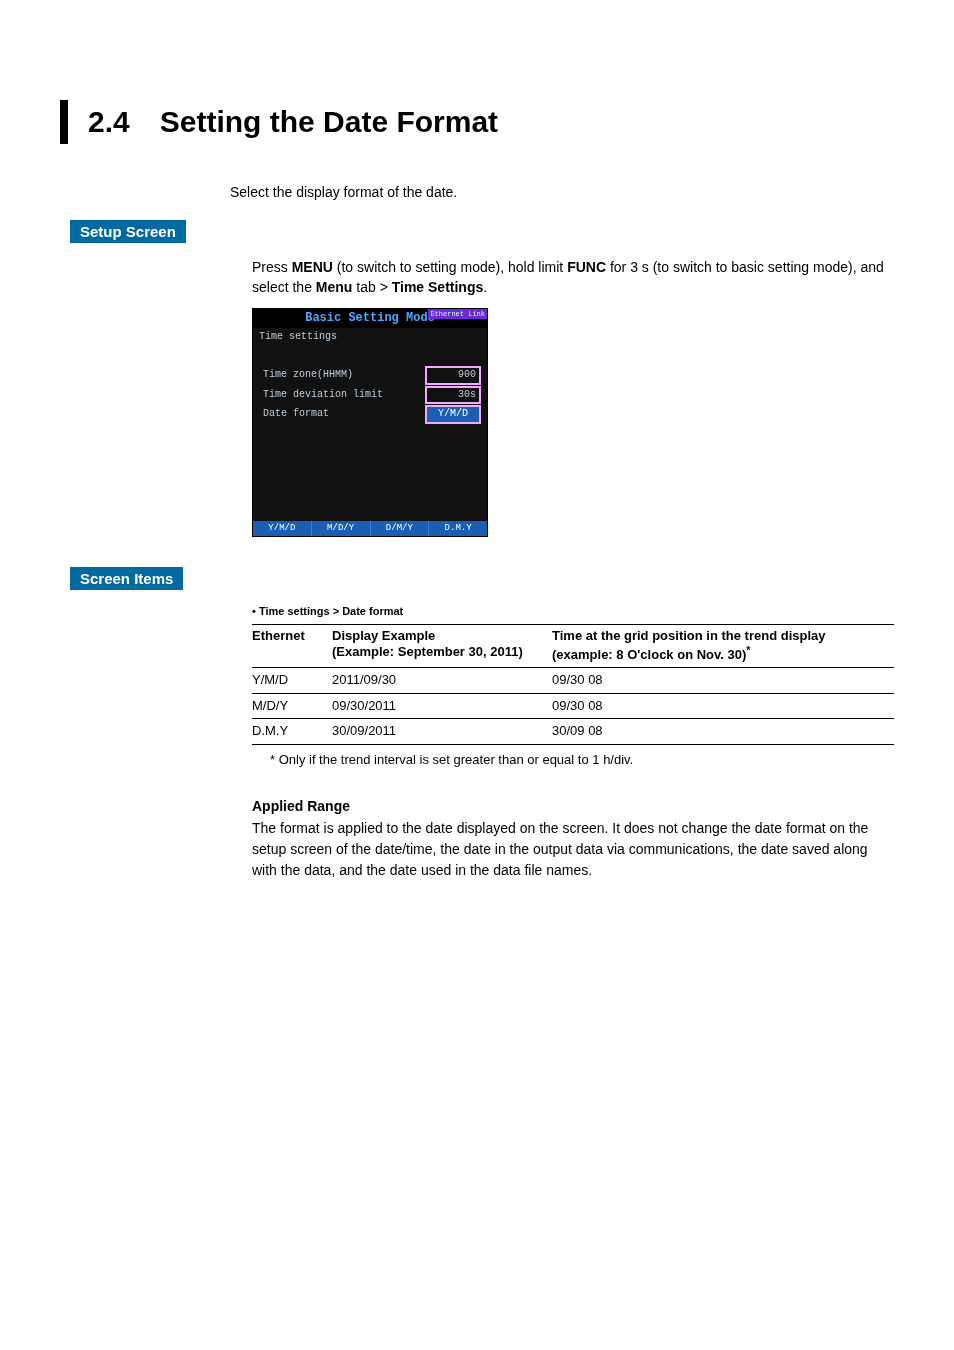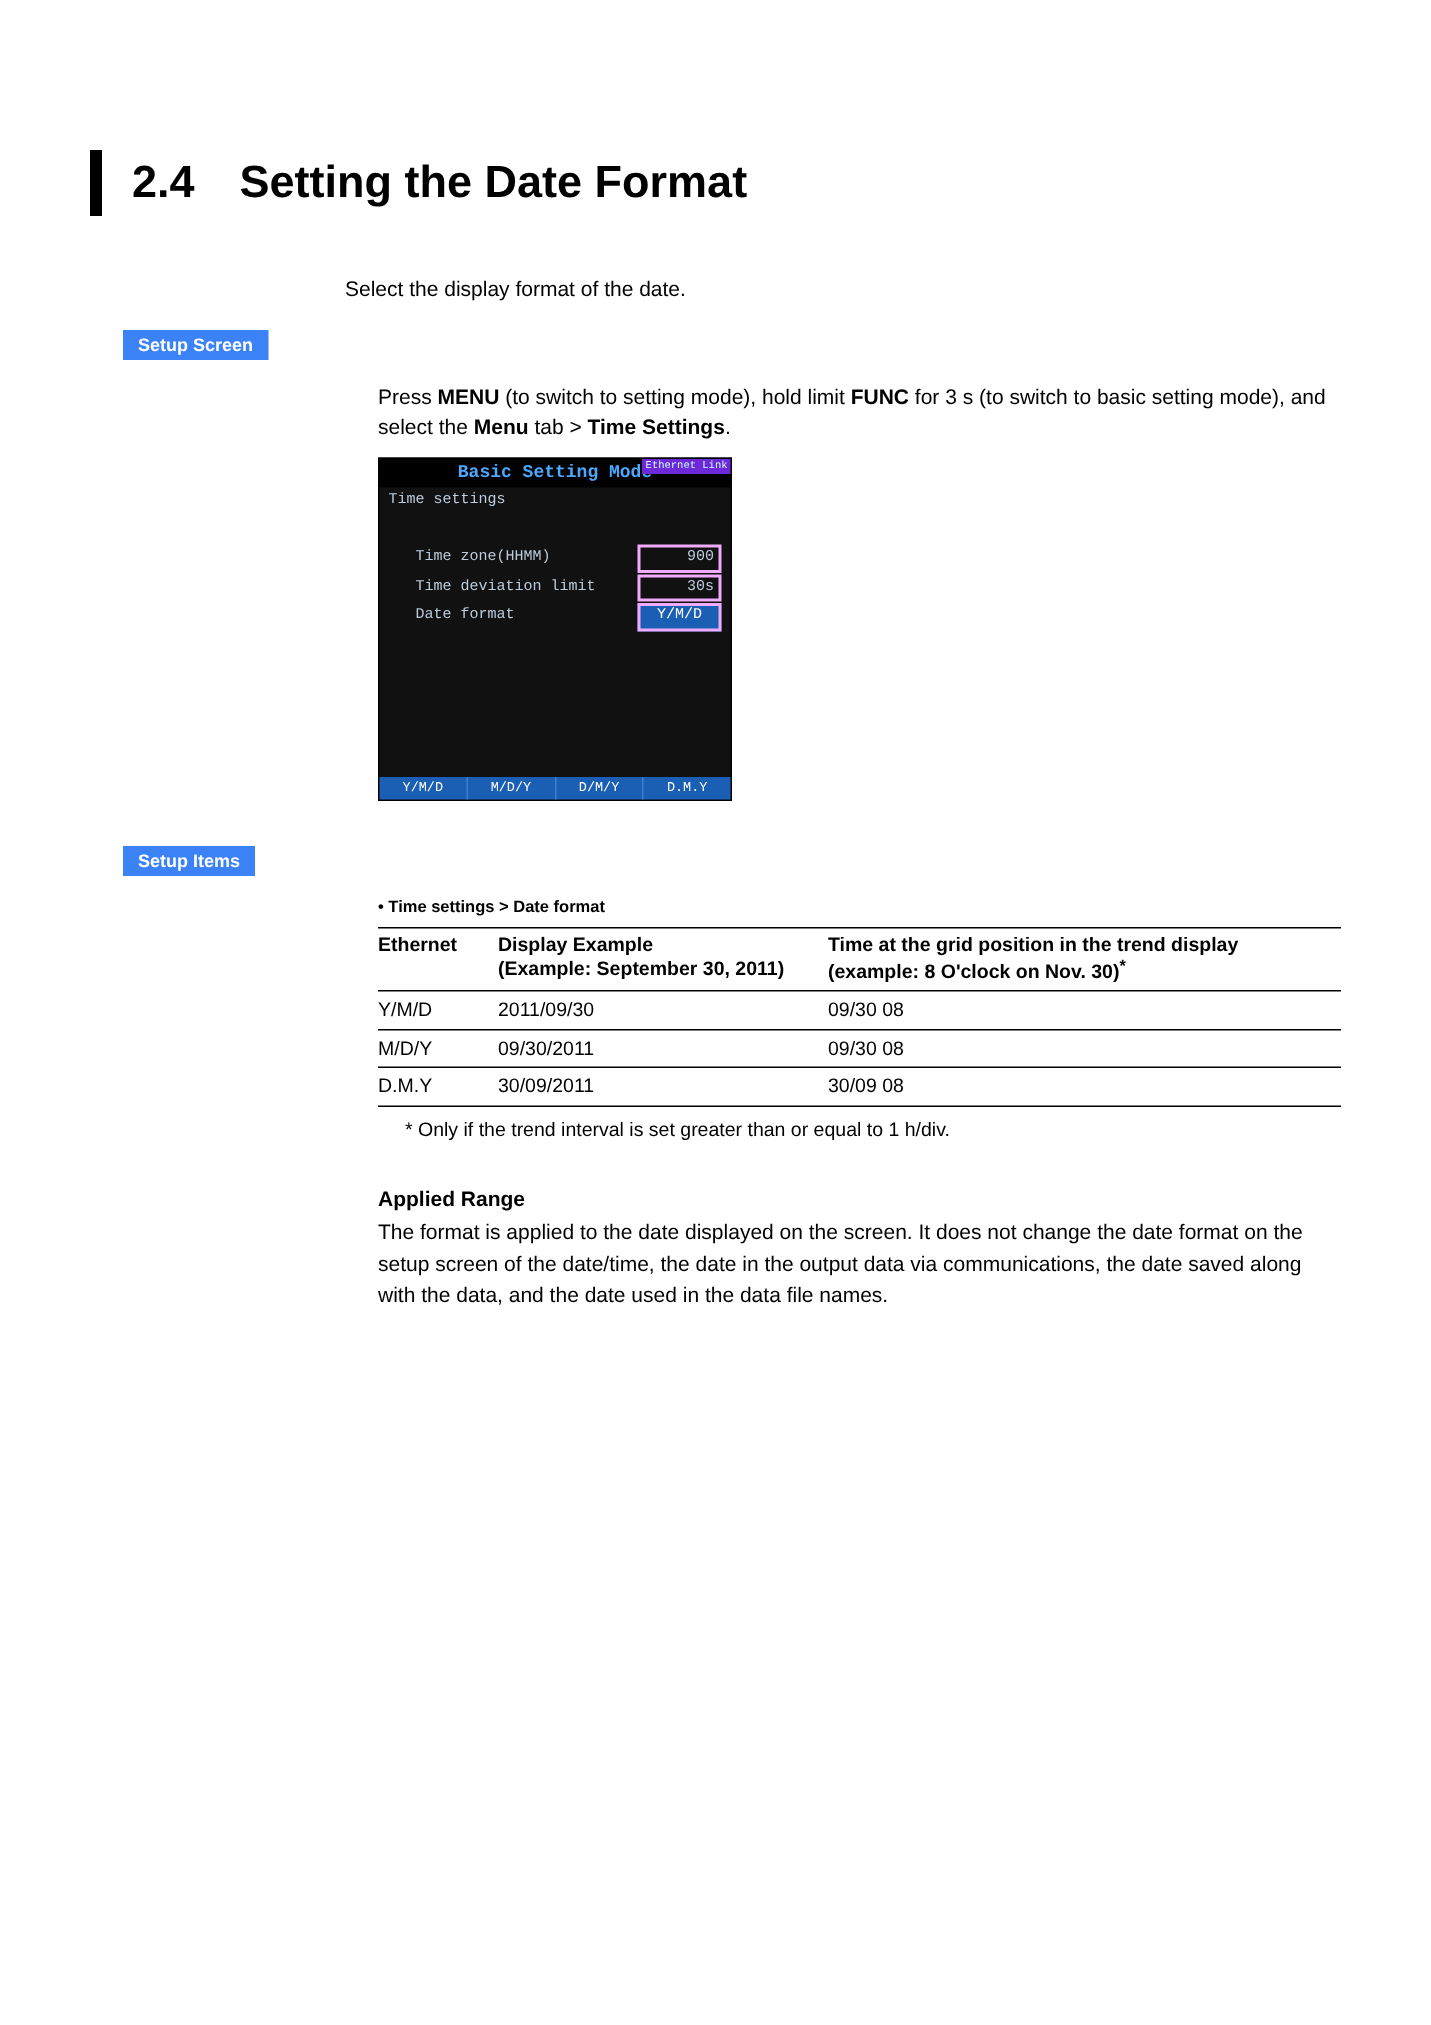--- a/index.html
+++ b/index.html
@@ -38,27 +38,27 @@
   .heading-text {
     font-size: 30px;
     font-weight: bold;
   }
   .intro {
     font-size: 14px;
     margin-left: 170px;
     margin-bottom: 16px;
   }
   .section-label {
-    background: #3b82f6;
+    background: #0369a1;
     color: #fff;
-    font-size: 12px;
+    font-size: 15px;
     font-weight: bold;
     padding: 3px 10px;
     display: inline-block;
-    margin-left: 22px;
+    margin-left: 10px;
     margin-top: 4px;
   }
   .section-body {
     margin-left: 192px;
     margin-top: 14px;
     font-size: 14px;
     line-height: 1.45;
   }
   .bold { font-weight: bold; }
 
@@ -92,21 +92,21 @@
     background: #6d28d9;
     color: #cfe;
     padding: 0 2px;
   }
   .screenshot-subtitle {
     color: #bcd;
     padding: 2px 6px;
     font-size: 10px;
   }
   .screenshot-rows {
-    padding: 0 6px 4px 24px;
+    padding: 0 6px 4px 10px;
     margin-top: 20px;
   }
   .srow {
     display: flex;
     align-items: center;
     margin: 1px 0;
   }
   .srow .label {
     color: #bcd;
     flex: 1;
@@ -240,21 +240,21 @@
           <span class="opt">Y/M/D</span>
           <span class="opt">M/D/Y</span>
           <span class="opt">D/M/Y</span>
           <span class="opt">D.M.Y</span>
         </div>
       </div>
     </div>
   </div>
 
   <div style="margin-top:26px;">
-    <span class="section-label">Setup Items</span>
+    <span class="section-label">Screen Items</span>
     <div class="section-body">
       <div class="bullet-title">•  Time settings &gt; Date format</div>
 
       <table class="data">
         <colgroup>
           <col style="width:80px">
           <col style="width:220px">
           <col>
         </colgroup>
         <thead>

